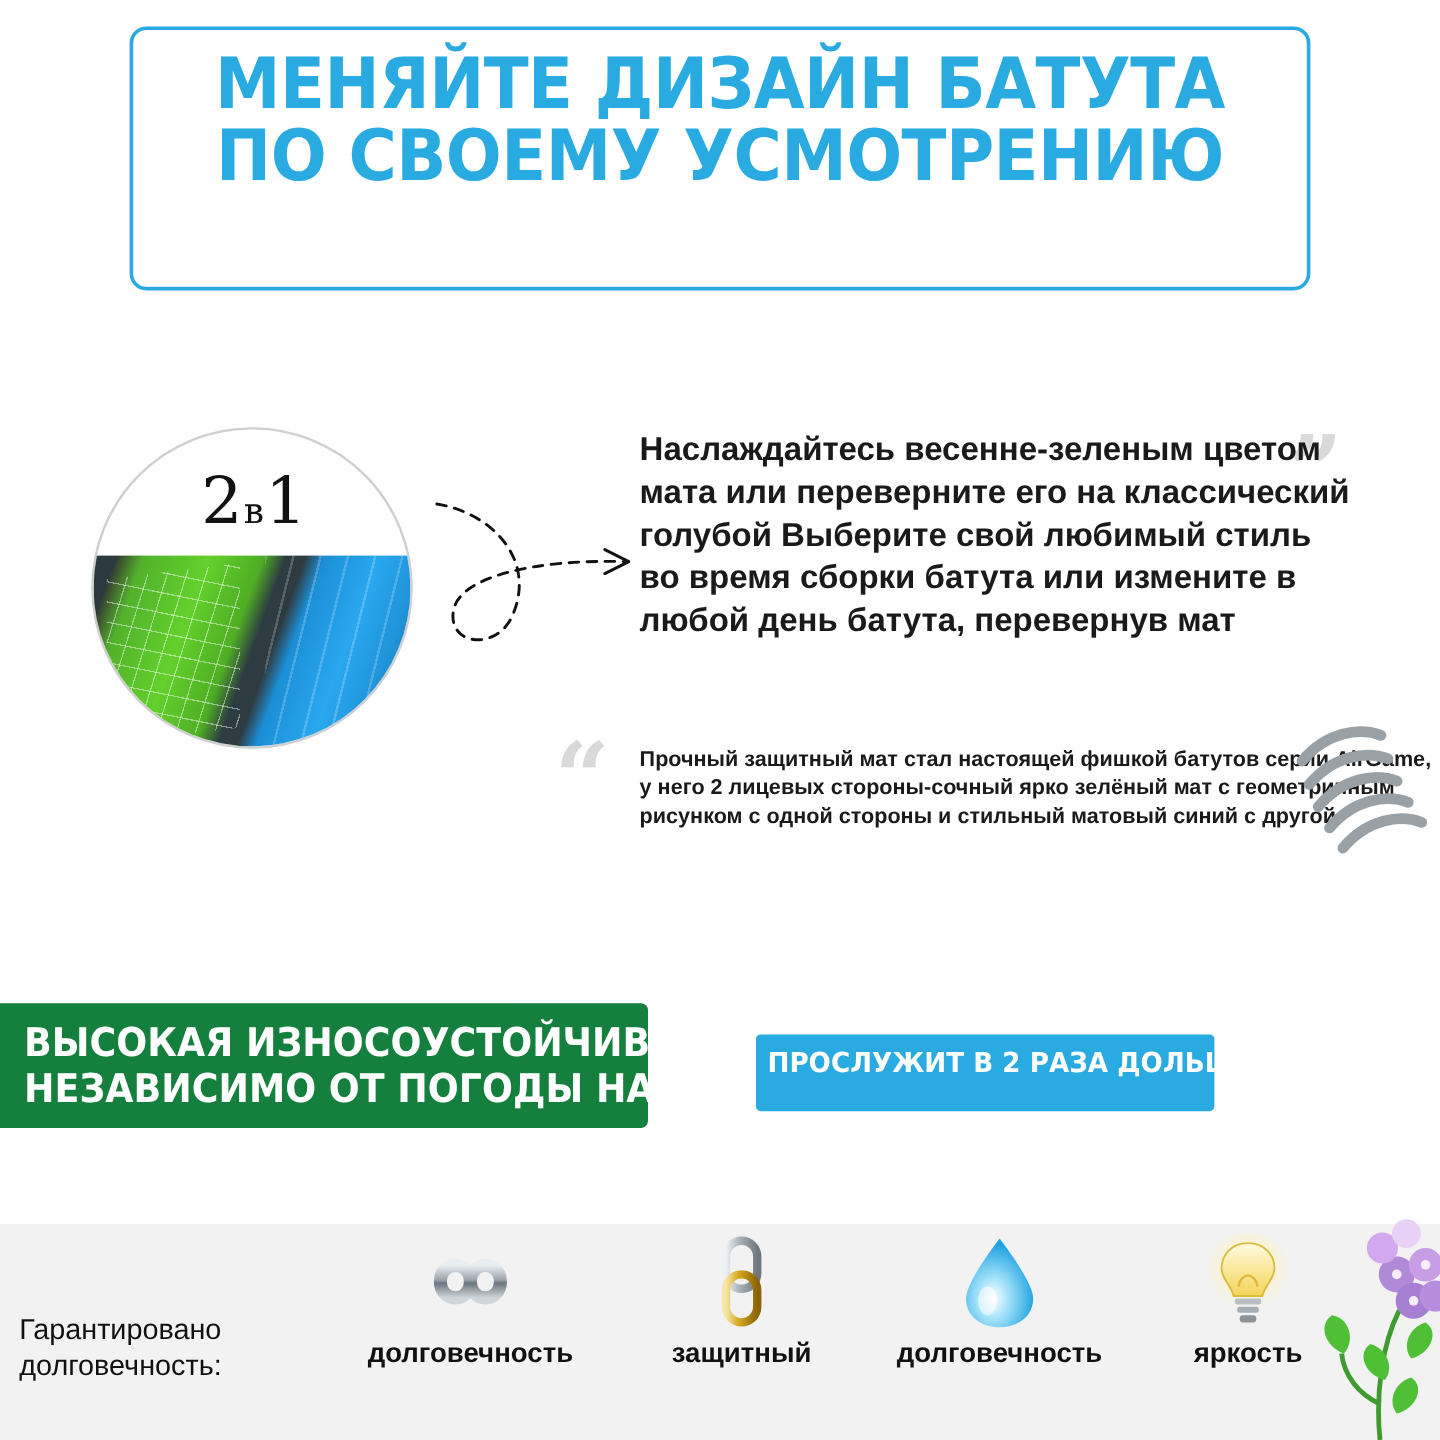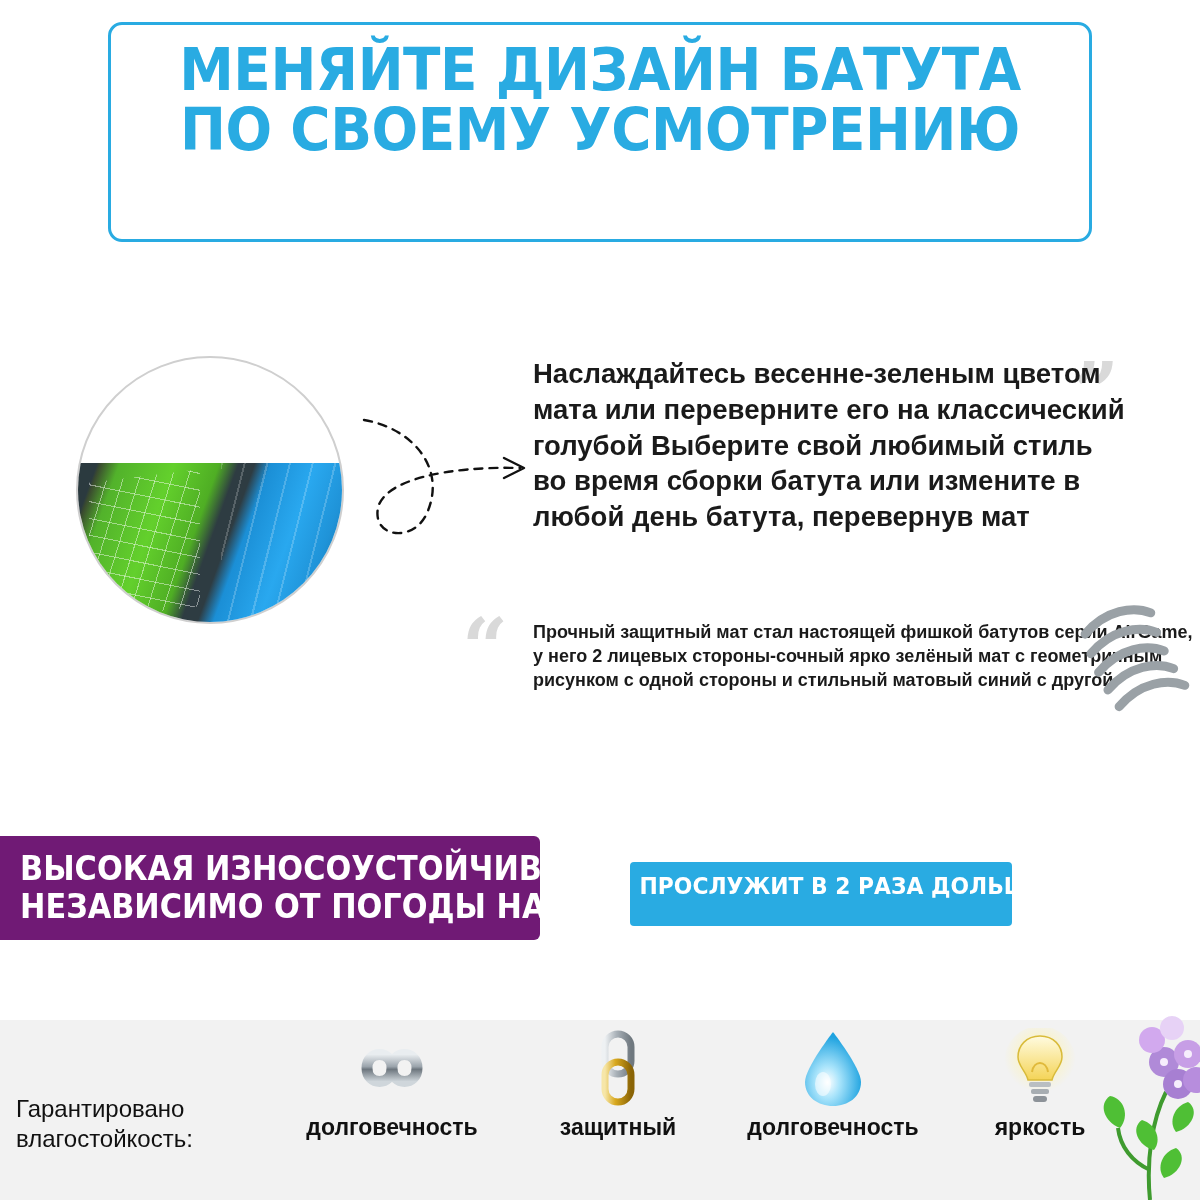--- a/index.html
+++ b/index.html
@@ -170,21 +170,21 @@
     transform: rotate(-28deg);
   }
 
   
   .banner-left {
     position: absolute;
     left: 0;
     top: 836px;
     width: 540px;
     height: 104px;
-    background: #701a75;
+    background: #15803d;
     border-radius: 0 6px 6px 0;
     box-sizing: border-box;
     padding: 14px 0 0 20px;
   }
   .banner-left div {
     color: #ffffff;
     font-family: "DejaVu Sans", sans-serif;
     font-weight: bold;
     font-size: 33px;
     line-height: 1.14;
@@ -267,20 +267,23 @@
 </head>
 <body>
 
 <div class="header-box"></div>
 <div class="header-title">
   <span>МЕНЯЙТЕ ДИЗАЙН БАТУТА</span>
   <span class="l2">ПО СВОЕМУ УСМОТРЕНИЮ</span>
 </div>
 
 <div class="badge-circle">
+  <div class="badge-label">
+    <span>2</span><span class="small">в</span><span>1</span>
+  </div>
   <div class="badge-photo"></div>
 </div>
 
 <svg class="arrow-svg" viewBox="0 0 190 160">
   <path d="M12 12 C 60 20, 95 60, 75 105 C 62 135, 20 130, 26 100 C 32 72, 95 58, 168 60" fill="none" stroke="#111111" stroke-width="2.4" stroke-dasharray="8 7" stroke-linecap="round"></path>
   <path d="M152 50 L 172 60 L 152 70" fill="none" stroke="#111111" stroke-width="2.4" stroke-linecap="round" stroke-linejoin="round"></path>
 </svg>
 
 <div class="quote-mark-right">”</div>
 <div class="quote-top">Наслаждайтесь весенне-зеленым цветом мата или переверните его на классический голубой Выберите свой любимый стиль во время сборки батута или измените в любой день батута, перевернув мат</div>
@@ -301,21 +304,21 @@
 <div class="banner-left">
   <div>ВЫСОКАЯ ИЗНОСОУСТОЙЧИВОСТЬ</div>
   <div>НЕЗАВИСИМО ОТ ПОГОДЫ НА 99%</div>
 </div>
 
 <div class="banner-right">
   <div>ПРОСЛУЖИТ В 2 РАЗА ДОЛЬШЕ</div>
 </div>
 
 <div class="footer"></div>
-<div class="footer-label">Гарантировано влагостойкость:</div>
+<div class="footer-label">Гарантировано долговечность:</div>
 
 <div class="feature f1">
   <div class="ficon">
     <svg width="110" height="56" viewBox="0 0 110 56">
       <defs>
         <linearGradient id="steel" x1="0" y1="0" x2="0" y2="1">
           <stop offset="0%" stop-color="#e9edf0"></stop>
           <stop offset="45%" stop-color="#9aa3ab"></stop>
           <stop offset="55%" stop-color="#6d767e"></stop>
           <stop offset="100%" stop-color="#cfd6db"></stop>

